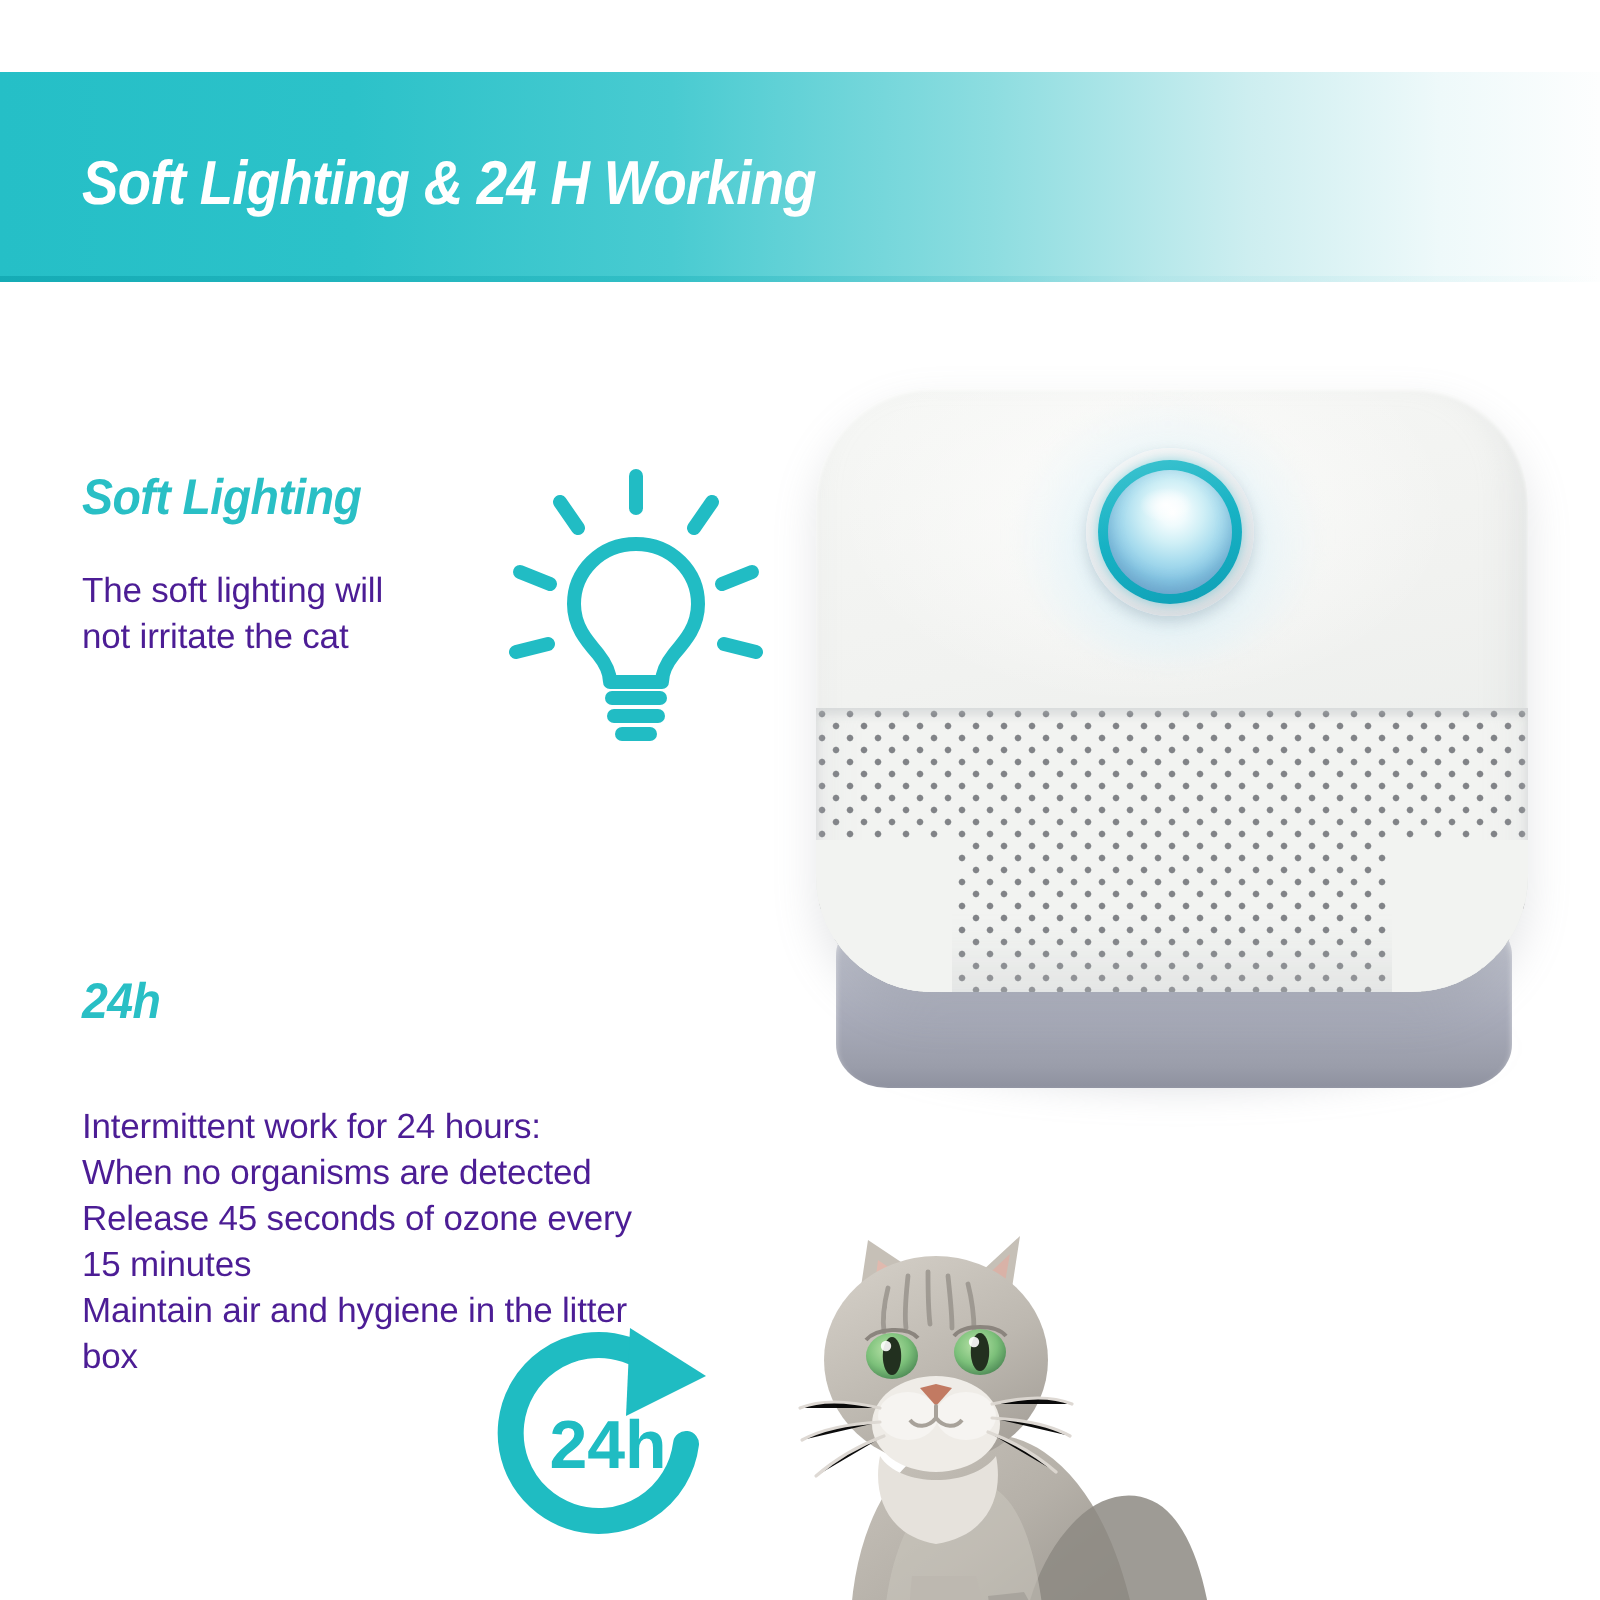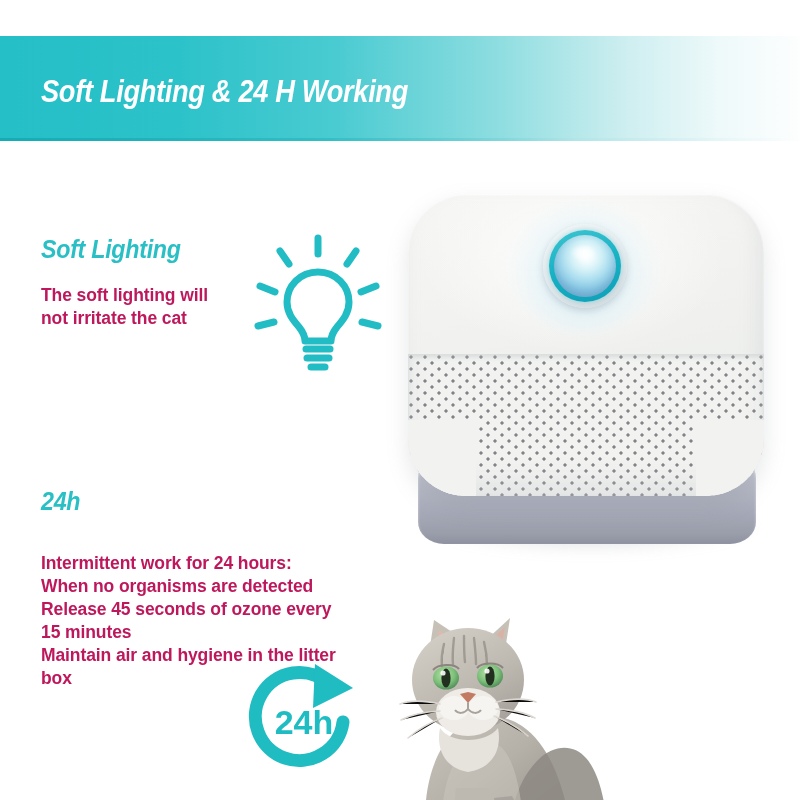--- a/index.html
+++ b/index.html
@@ -72,24 +72,23 @@
     color: #29bfc5;
     letter-spacing: -0.3px;
     transform: scaleX(0.93);
     transform-origin: left center;
     white-space: nowrap;
   }
   .body-text {
     position: absolute;
     font-size: 17.5px;
     line-height: 23px;
-    color: #be185d;
+    color: #4c1d95;
     white-space: pre-line;
     letter-spacing: -0.1px;
-    font-weight: bold;
   }
   #soft-heading { left: 41px; top: 198px; }
   #soft-body    { left: 41px; top: 248px; width: 240px; }
   #h24-heading  { left: 41px; top: 450px; }
   #h24-body     { left: 41px; top: 516px; width: 352px; }
 
   
   .bulb-icon {
     position: absolute;
     left: 252px;

